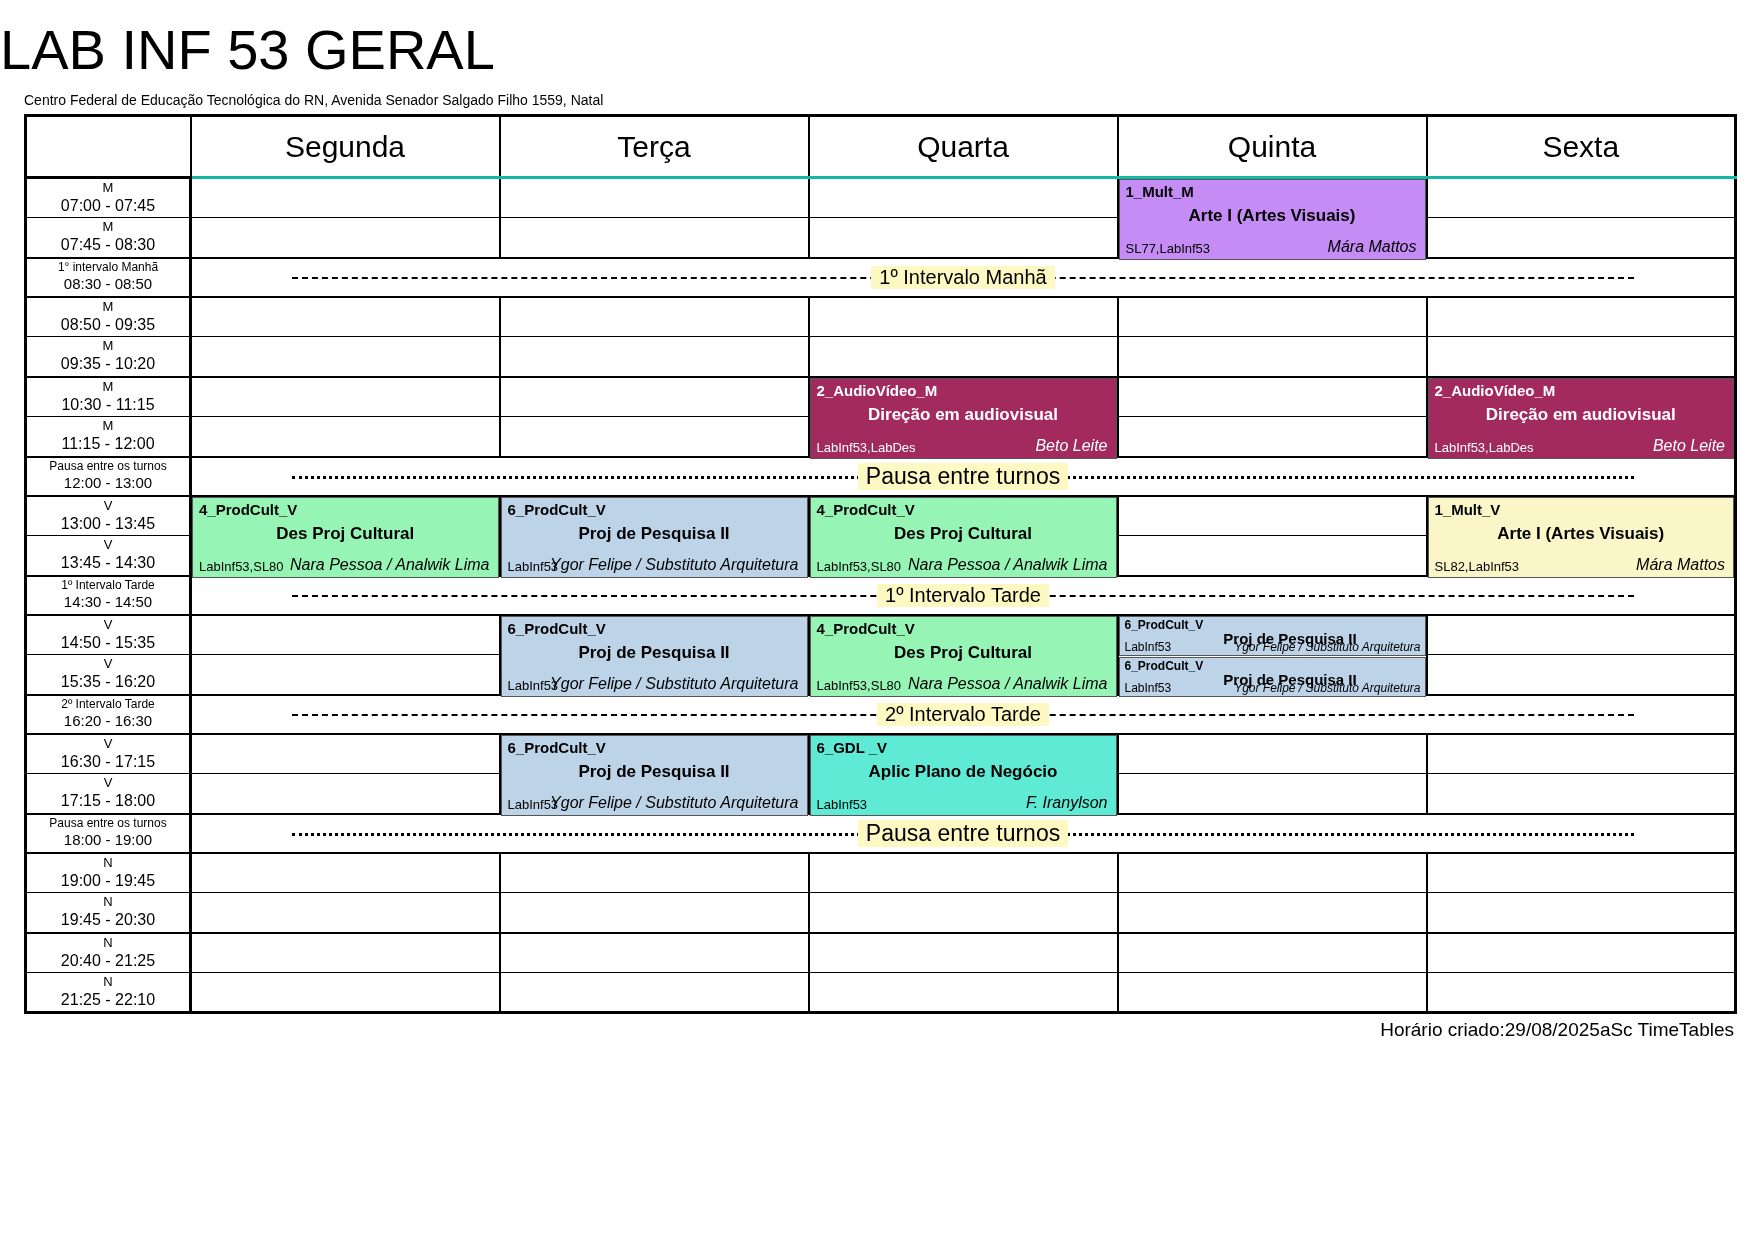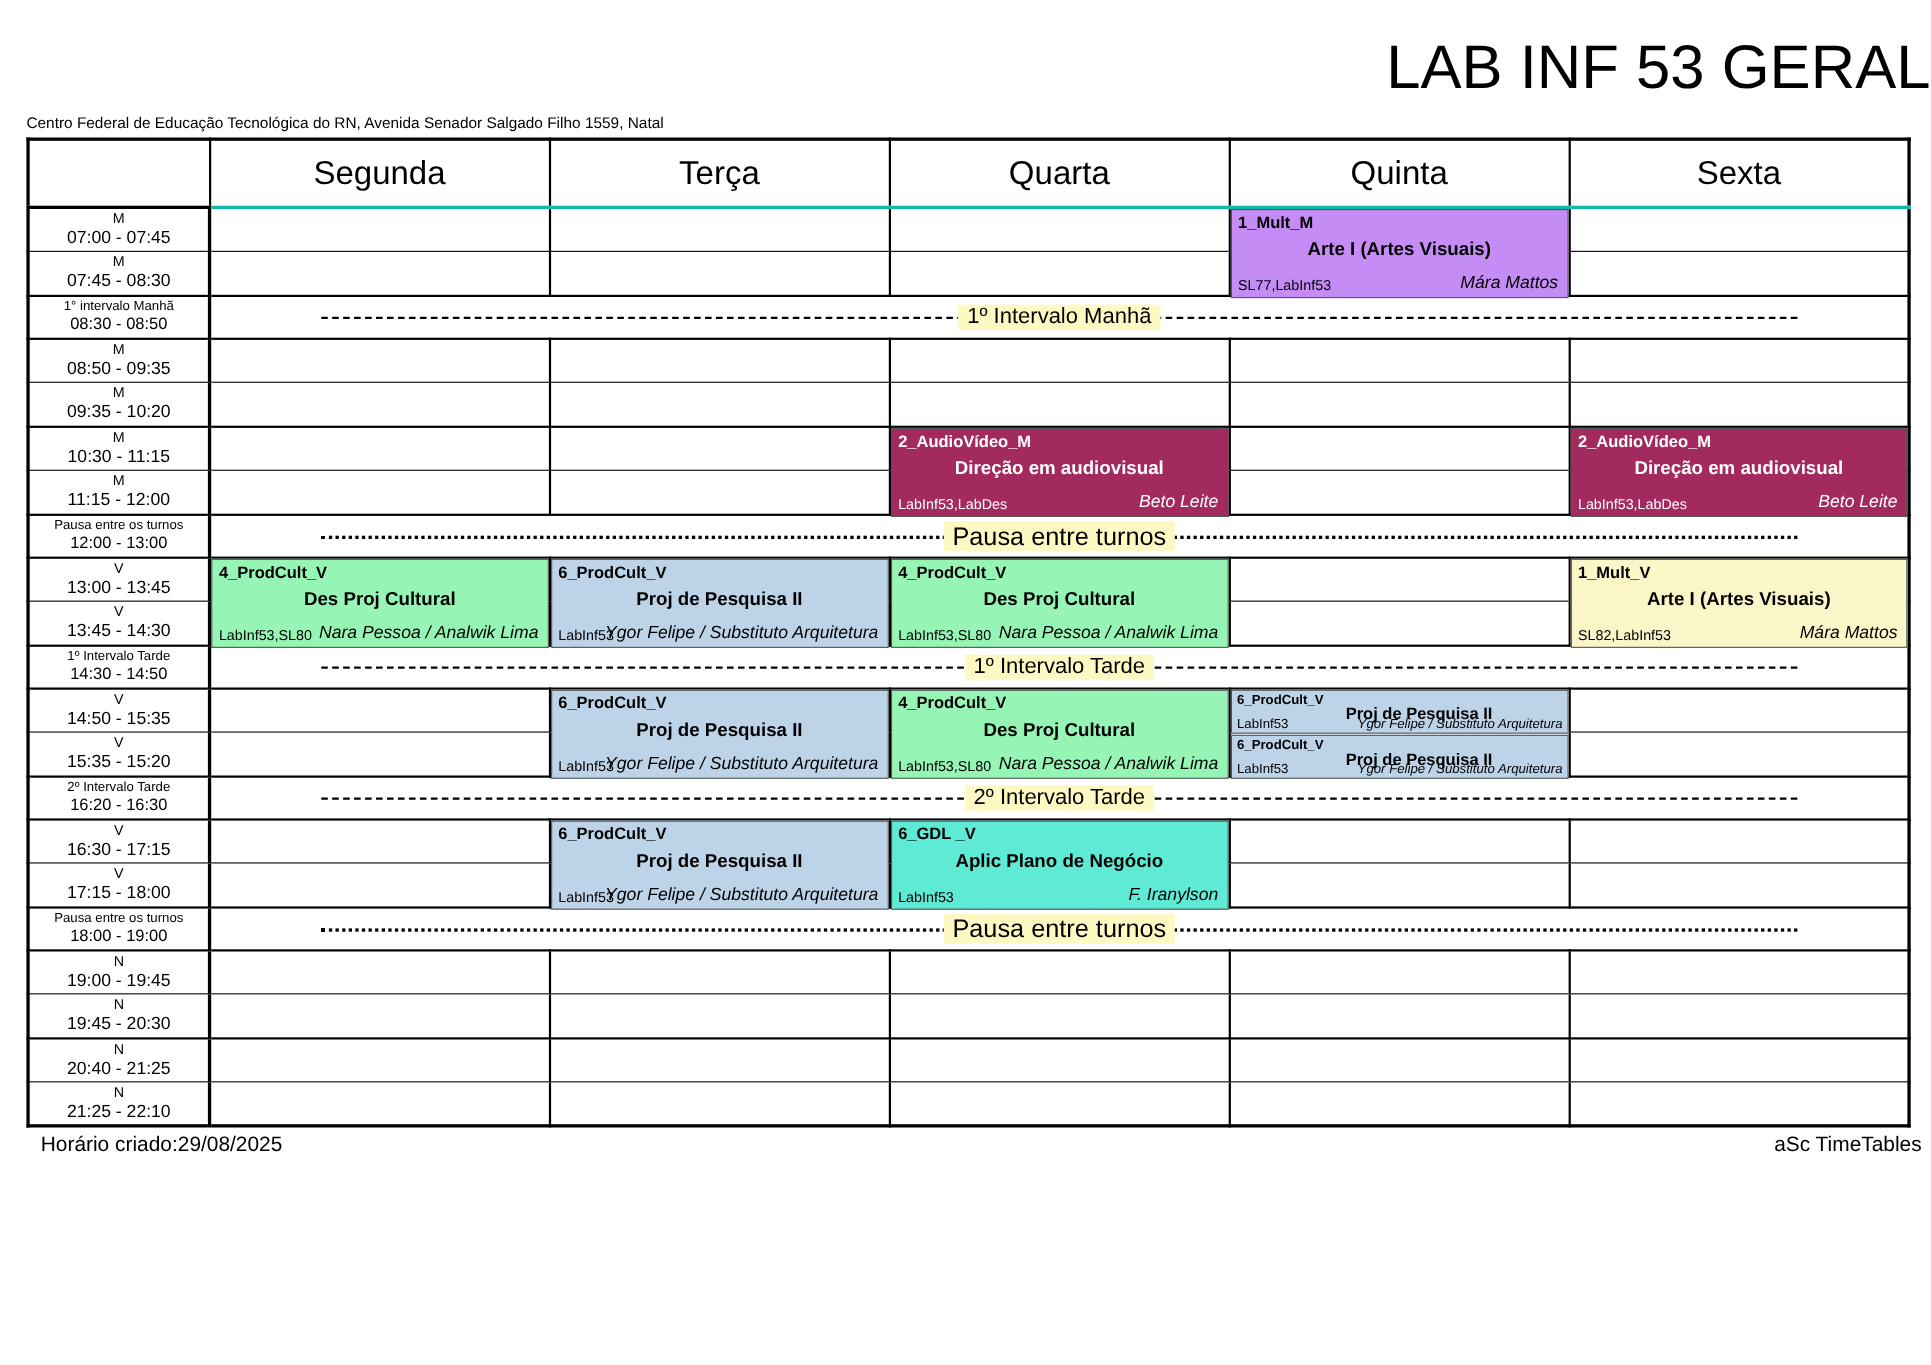--- a/index.html
+++ b/index.html
@@ -7,26 +7,26 @@
   body {
     width:1755px; height:1241px;
     background:#ffffff;
     font-family:"Liberation Sans", sans-serif;
     color:#000;
     overflow:hidden;
   }
   .page { position:relative; width:1755px; height:1241px; }
 
   .title {
-    text-align:right;
+    text-align:left;
     font-size:56px;
     font-weight:400;
     letter-spacing:0px;
     line-height:1;
-    padding-top:33px;
+    padding-top:22px;
   }
   .subtitle {
     font-size:14px;
     padding-left:24px;
     padding-top:14px;
     padding-bottom:6px;
   }
 
   table.tt {
     border-collapse:collapse;
@@ -146,24 +146,24 @@
 
   
   .block.half { height:40px; }
   .block.half.lower { top:41px; }
   .block.half .code { font-size:12px; left:5px; top:1px; }
   .block.half .subj { font-size:15px; top:13px; left:40px; right:4px; text-align:center; }
   .block.half .room { font-size:12px; left:5px; bottom:1px; }
   .block.half .teacher { font-size:12px; right:4px; bottom:1px; }
 
   .footer {
-    margin-left:37px;
+    margin-left:24px;
     width:1710px;
     display:flex;
-    justify-content:space-between;
+    justify-content:flex-end;
     font-size:19px;
     padding-top:5px;
   }
 </style>
 </head>
 <body>
 
 <div class="page">
 
   <div class="title">LAB INF 53 GERAL</div>
@@ -381,21 +381,21 @@
               <div class="subj">Proj de Pesquisa II</div>
               <div class="room">LabInf53</div>
               <div class="teacher">Ygor Felipe / Substituto Arquitetura</div>
             </div>
           </td>
           <td class="daycell last"></td>
         </tr>
         <tr class="lesson blockend">
           <td class="timecell">
             <span class="lab">V</span>
-            <span class="rng">15:35 - 15:20</span>
+            <span class="rng">15:35 - 16:20</span>
           </td>
           <td class="daycell"></td>
           <td class="daycell"></td>
           <td class="daycell"></td>
           <td class="daycell"></td>
           <td class="daycell last"></td>
         </tr>
         <tr class="breakrow">
           <td class="timecell small" style="border-bottom: 2px solid rgb(0, 0, 0);">
             <span class="lab">2º Intervalo Tarde</span>

